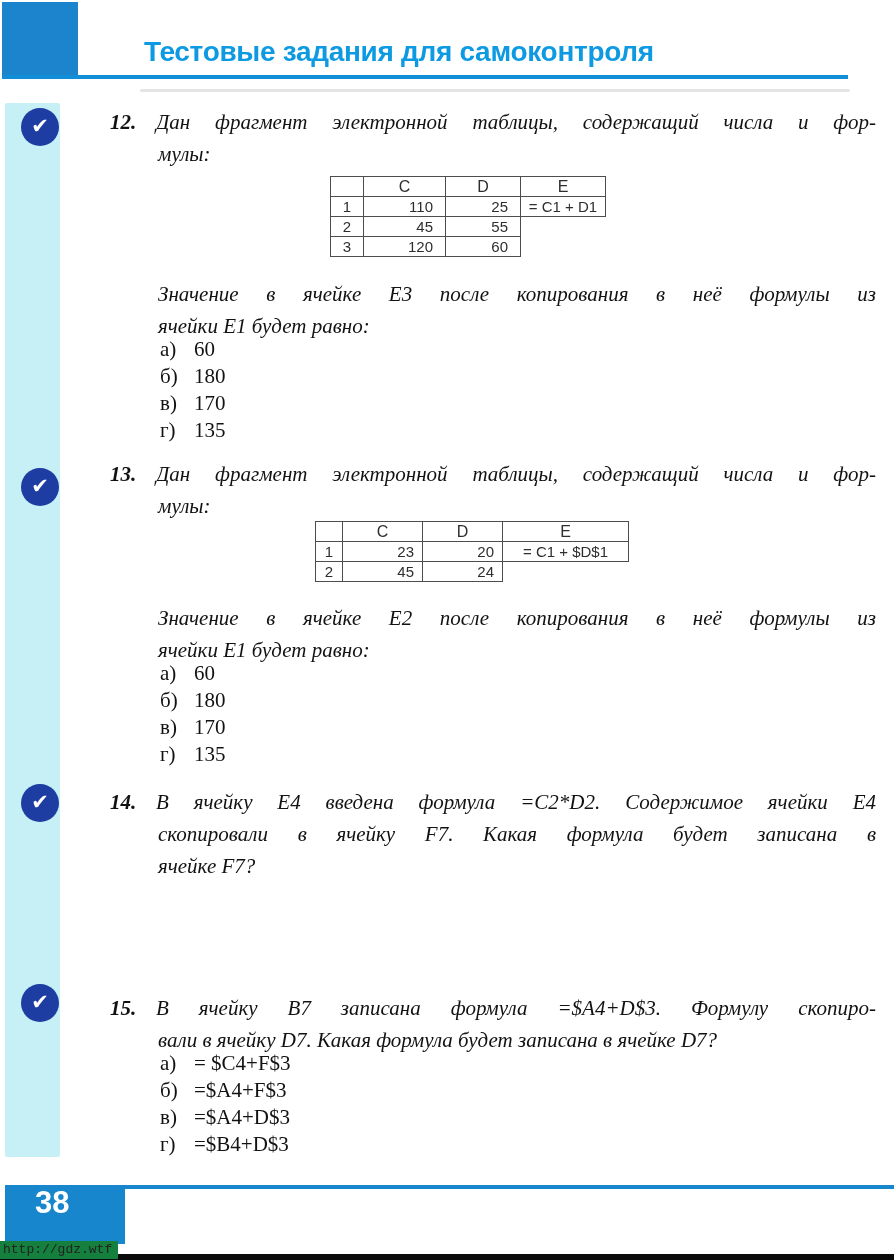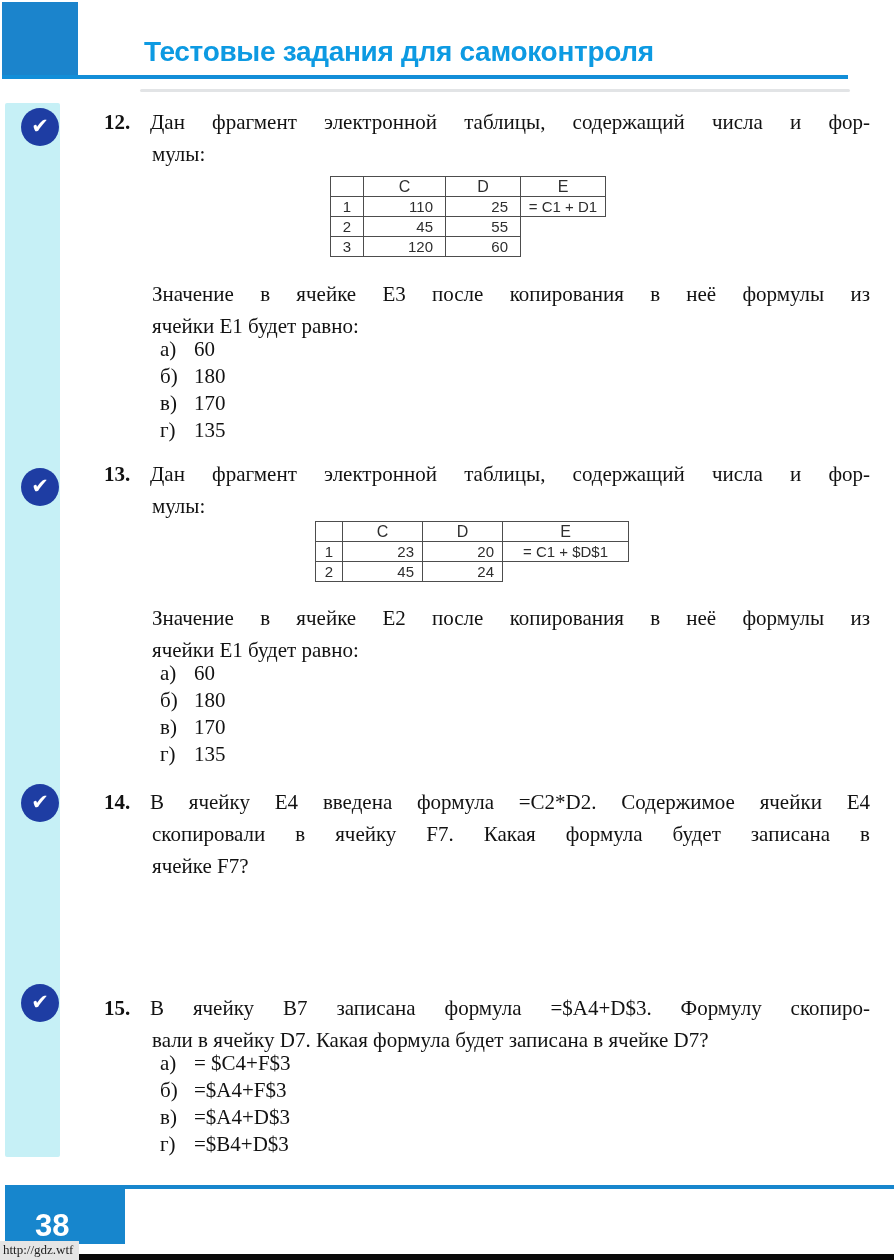--- a/index.html
+++ b/index.html
@@ -14,21 +14,21 @@
   .smudge{position:absolute;left:140px;top:89px;width:710px;height:3px;background:#d2d6d8;opacity:.65;border-radius:2px;}
 
   
   .side-strip{position:absolute;left:5px;top:103px;width:55px;height:1054px;background:#c6f0f6;border-radius:2px;}
   .check-badge{position:absolute;left:21px;width:38px;height:38px;border-radius:50%;background:#1e3da3;
                display:flex;align-items:center;justify-content:center;}
   .check-badge span{color:#ffffff;font-size:21px;font-weight:bold;font-family:"DejaVu Sans",sans-serif;
                     transform:translateY(-1px);}
 
   
-  .qblock{position:absolute;left:104px;width:766px;font-size:21px;line-height:32px;}
+  .qblock{position:absolute;left:110px;width:766px;font-size:21px;line-height:32px;font-style:italic;}
   .qline{white-space:nowrap;}
   .jl{white-space:normal;text-align:justify;text-align-last:justify;}
   .qnum{display:inline-block;width:46px;font-weight:bold;}
   .indent{margin-left:48px;}
   .jl.indent{width:718px;}
 
   .opts{position:absolute;left:160px;font-size:21px;line-height:27px;}
   .opt-label{display:inline-block;width:30px;}
   .opt-value{margin-left:4px;}
 
@@ -39,27 +39,27 @@
   .sheet th,.sheet td{border:1px solid #4d4d4d;height:19px;padding:0;overflow:hidden;}
   .sheet th{font-weight:normal;font-size:16px;text-align:center;}
   .sheet td.rownum{text-align:center;}
   .sheet td.num{text-align:right;padding-right:12px;}
   .sheet.t2 td.num{padding-right:8px;}
   .sheet td.formula{text-align:center;white-space:nowrap;margin-left:36px;}
   .sheet td.open{border:none;border-left:1px solid #4d4d4d;}
 
   
   .page-badge{position:absolute;left:5px;top:1185px;width:120px;height:59px;background:#1786cd;
-              display:flex;align-items:flex-end;}
+              display:flex;align-items:flex-start;}
   .page-badge span{color:#ffffff;font-family:"Liberation Sans",sans-serif;font-weight:bold;
                    font-size:31px;padding-left:30px;}
   .ftr-rule{position:absolute;left:125px;top:1185px;width:769px;height:4px;background:#1786cd;}
   .black-strip{position:absolute;left:0;top:1254px;width:894px;height:6px;background:#0a0a0a;}
-  .watermark{position:absolute;left:0;top:1241px;background:#e5e5e5;color:#222;
-             font-family:Liberation Serif, serif;font-size:13px;padding:1px 6px 2px 3px;z-index:5;}
+  .watermark{position:absolute;left:0;top:1241px;background:#15803d;color:#222;
+             font-family:Liberation Mono, monospace;font-size:13px;padding:1px 6px 2px 3px;z-index:5;}
 </style>
 </head>
 <body>
 
 <div class="page">
 
   <div class="hdr-rule"></div>
   <div class="hdr-rect"></div>
   <div class="hdr-title">Тестовые задания для самоконтроля</div>
   <div class="smudge"></div>

